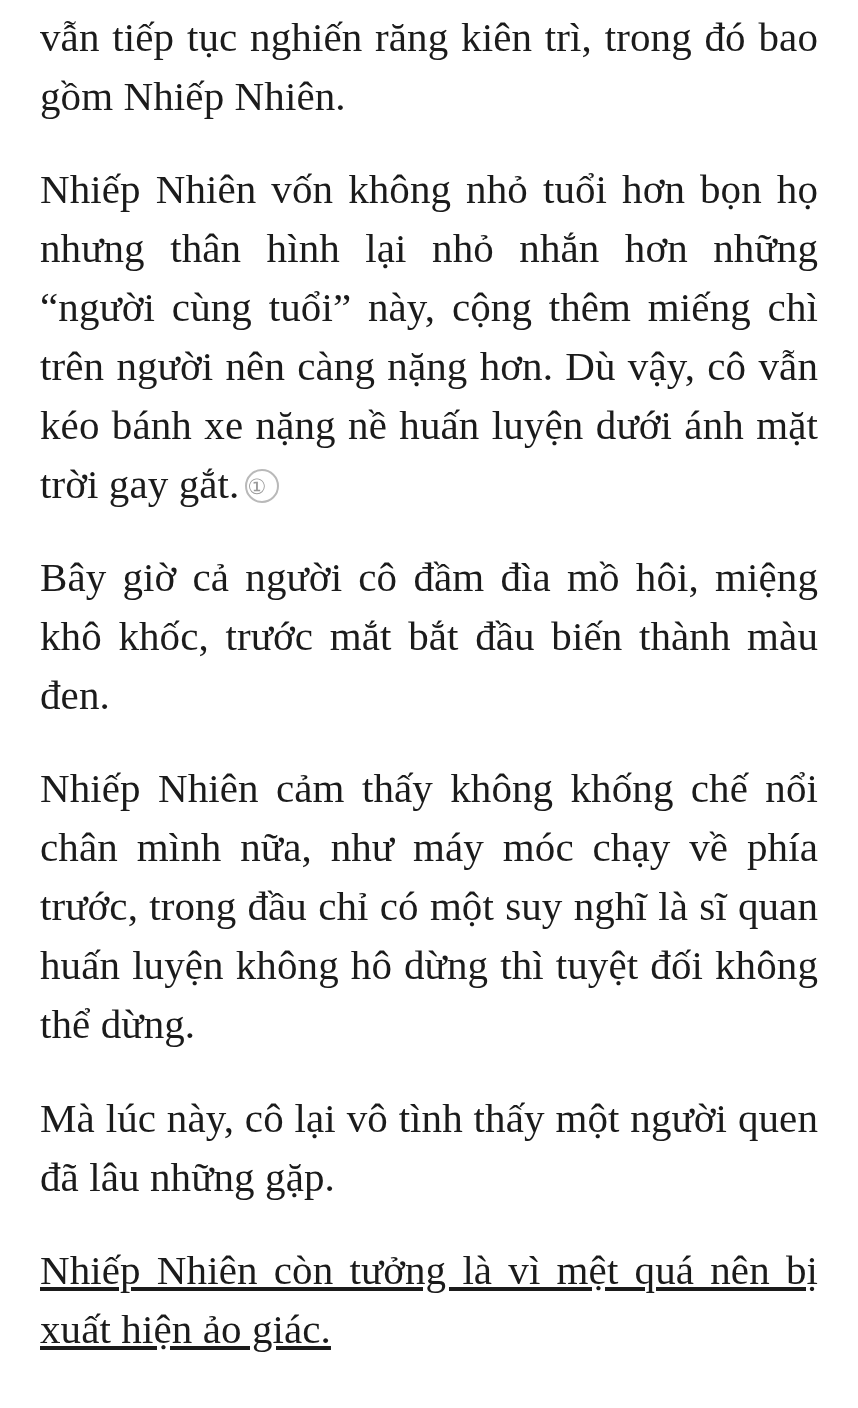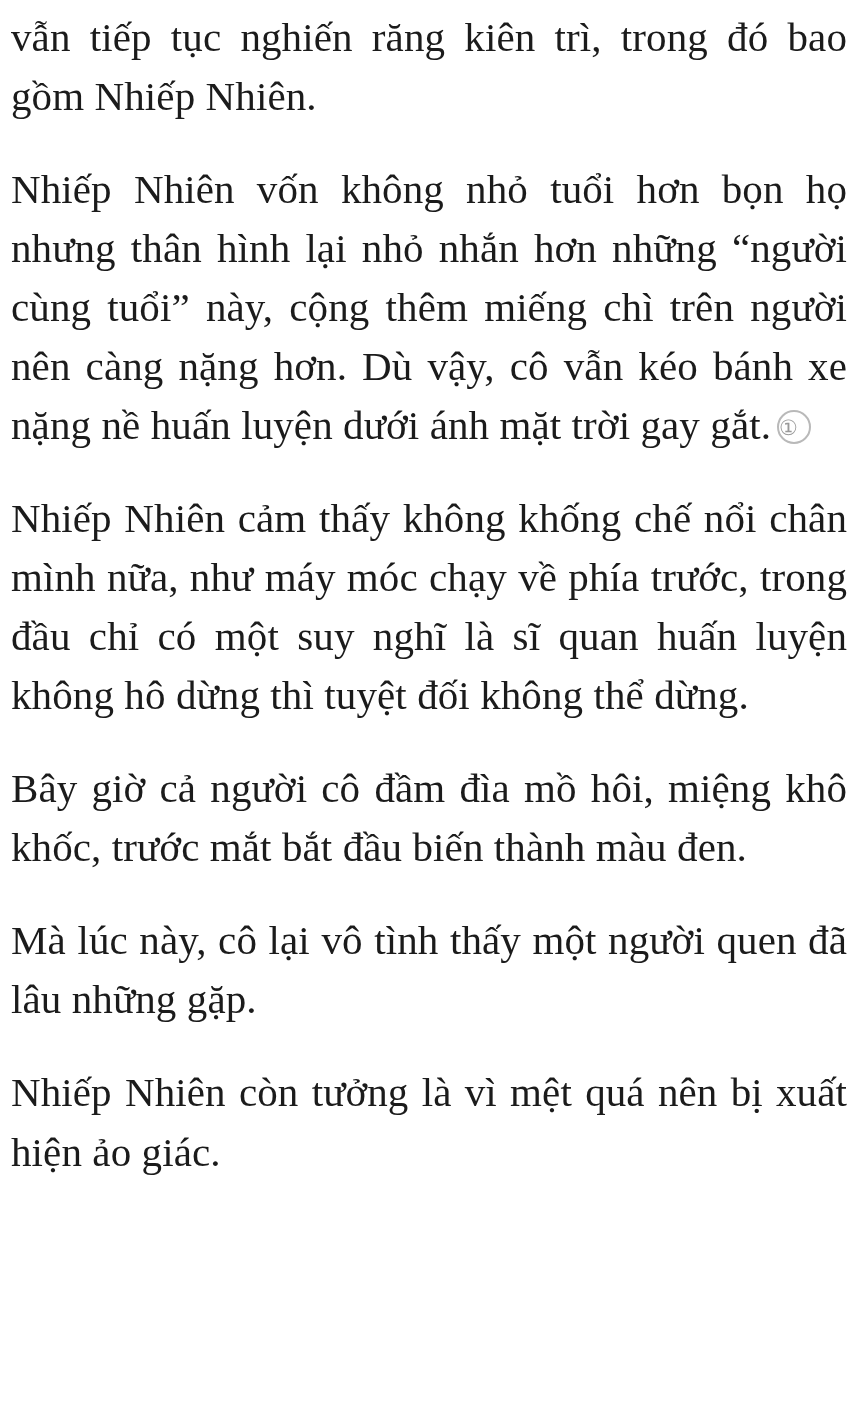--- a/index.html
+++ b/index.html
@@ -7,39 +7,40 @@
     padding: 0;
     background: #ffffff;
   }
   body {
     width: 858px;
     min-height: 1408px;
     font-family: "Liberation Serif", serif;
     color: #1a1a1a;
   }
   .reader {
-    padding: 0 11px;
+    padding: 0 40px;
     box-sizing: border-box;
     width: 858px;
   }
   .para {
     font-size: 41px;
     line-height: 1.44;
     text-align: justify;
     text-justify: inter-word;
     margin: 0 0 34px 0;
     letter-spacing: 0.1px;
     font-weight: 400;
     color: #1b1b1b;
   }
   .para:first-child {
     margin-top: 8px;
   }
   .para:last-child {
     margin-bottom: 0;
+    text-decoration: underline;
   }
   .para.last-line-left {
     text-align-last: left;
   }
   .footnote-marker {
     display: inline-block;
     width: 34px;
     height: 34px;
     line-height: 32px;
     border: 2px solid #b9b9b9;
@@ -60,25 +61,25 @@
 
   <p class="para last-line-left">
     <span>vẫn tiếp tục nghiến răng kiên trì, trong đó bao gồm Nhiếp Nhiên.</span>
   </p>
 
   <p class="para last-line-left">
     <span>Nhiếp Nhiên vốn không nhỏ tuổi hơn bọn họ nhưng thân hình lại nhỏ nhắn hơn những “người cùng tuổi” này, cộng thêm miếng chì trên người nên càng nặng hơn. Dù vậy, cô vẫn kéo bánh xe nặng nề huấn luyện dưới ánh mặt trời gay gắt.</span><span class="footnote-marker">①</span>
   </p>
 
   <p class="para last-line-left">
-    <span>Nhiếp Nhiên cảm thấy không khống chế nổi chân mình nữa, như máy móc chạy về phía trước, trong đầu chỉ có một suy nghĩ là sĩ quan huấn luyện không hô dừng thì tuyệt đối không thể dừng.</span>
+    <span>Bây giờ cả người cô đầm đìa mồ hôi, miệng khô khốc, trước mắt bắt đầu biến thành màu đen.</span>
   </p>
 
   <p class="para last-line-left">
-    <span>Bây giờ cả người cô đầm đìa mồ hôi, miệng khô khốc, trước mắt bắt đầu biến thành màu đen.</span>
+    <span>Nhiếp Nhiên cảm thấy không khống chế nổi chân mình nữa, như máy móc chạy về phía trước, trong đầu chỉ có một suy nghĩ là sĩ quan huấn luyện không hô dừng thì tuyệt đối không thể dừng.</span>
   </p>
 
   <p class="para last-line-left">
     <span>Mà lúc này, cô lại vô tình thấy một người quen đã lâu những gặp.</span>
   </p>
 
   <p class="para last-line-left">
     <span>Nhiếp Nhiên còn tưởng là vì mệt quá nên bị xuất hiện ảo giác.</span>
   </p>
 

